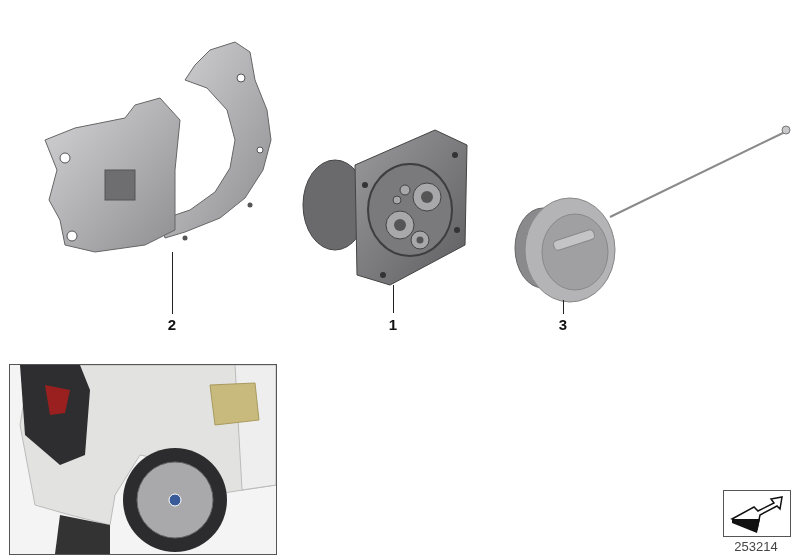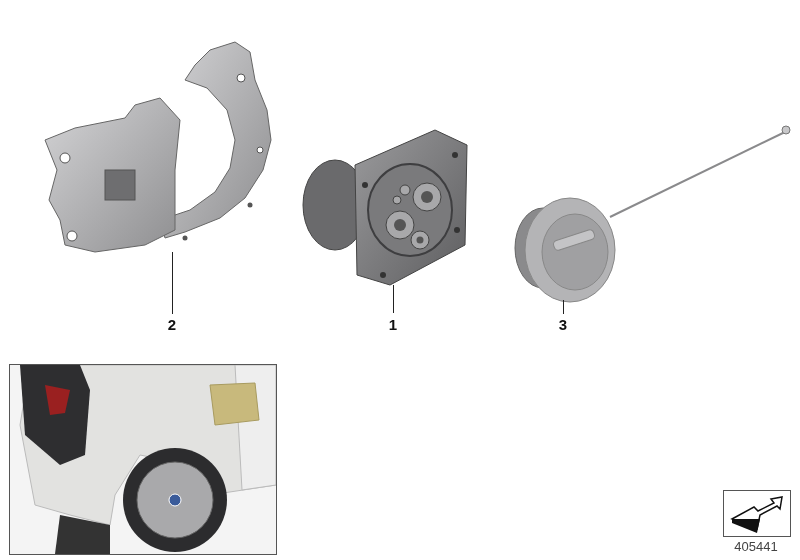--- a/index.html
+++ b/index.html
@@ -85,13 +85,13 @@
     <circle cx="165" cy="135" r="6" fill="#3a5b9a" stroke="#fff"></circle>
   </svg>
 </div>
 
 <div class="ref-box">
   <svg width="66" height="45" viewBox="0 0 66 45">
     <path d="M8 28 L30 16 L34 20 L50 12 L47 8 L58 6 L56 18 L53 15 L36 24 L33 38 Z" fill="#fff" stroke="#111" stroke-width="1.5"></path>
     <path d="M8 28 L8 32 L33 42 L36 28" fill="#111"></path>
   </svg>
 </div>
-<div class="ref-num">405441</div>
+<div class="ref-num">253214</div>
 
 </body></html>

